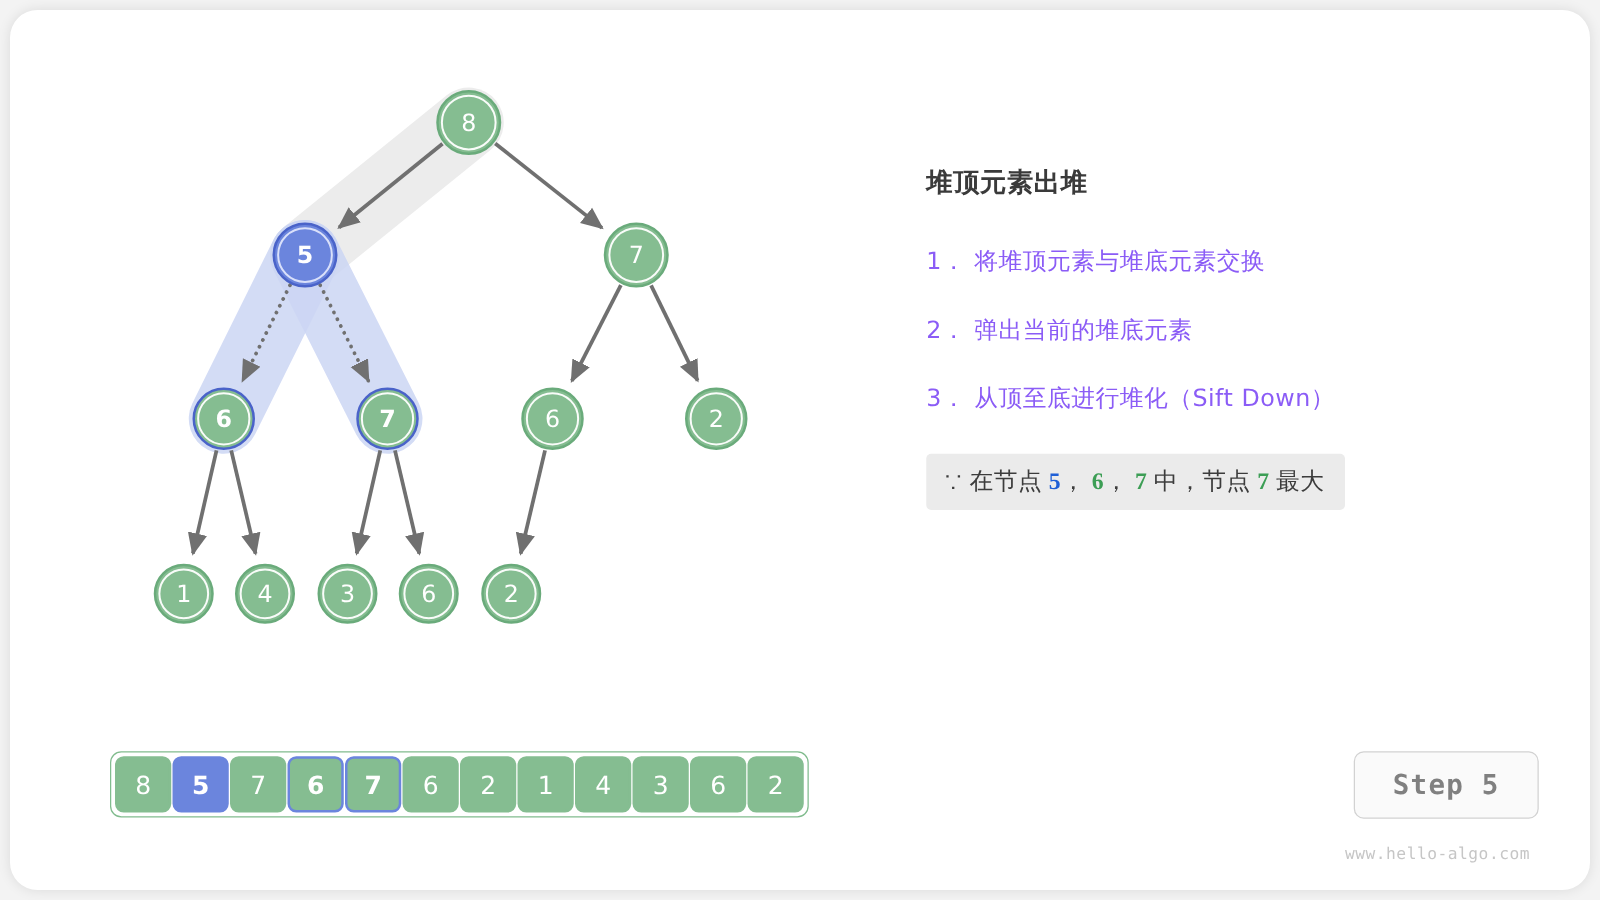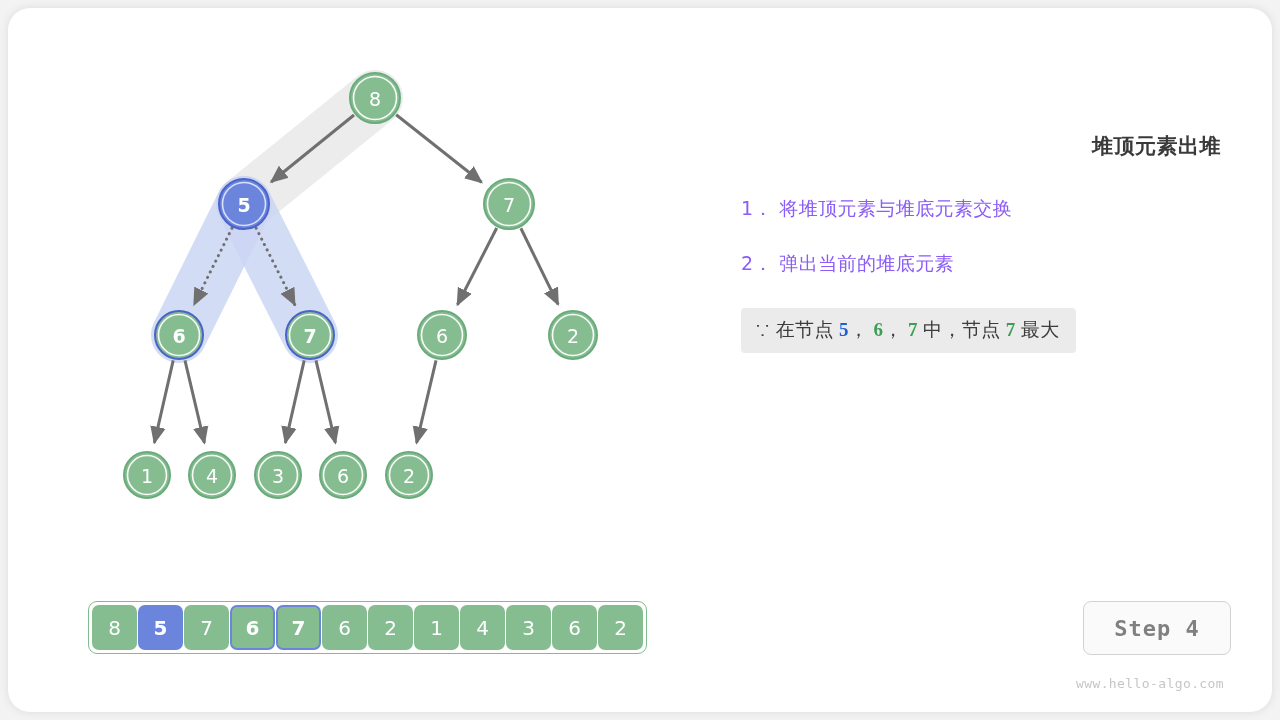--- a/index.html
+++ b/index.html
@@ -42,21 +42,20 @@
     top: 132px;
     width: 480px;
   }
   #panel-title {
     font-size: 21px;
     font-weight: bold;
     color: #3a3a3a;
     letter-spacing: 0.5px;
     margin: 0 0 36px 0;
     white-space: nowrap;
-    text-align: right;
   }
   .step-line {
     font-size: 19px;
     color: #8b5cf6;
     margin-bottom: 29px;
     white-space: nowrap;
     letter-spacing: 0.4px;
   }
   #conclusion {
     display: inline-block;
@@ -239,20 +238,21 @@
           <text x="409" y="475.5" text-anchor="middle" dominant-baseline="central" fill="#ffffff" font-size="19" font-weight="normal" font-family="&quot;DejaVu Sans&quot;,&quot;Liberation Sans&quot;,sans-serif">2</text>
         </g>
       </g>
   </svg>
 
   <div id="panel">
     <div id="panel-title">堆顶元素出堆</div>
 
     <div class="step-line">1． 将堆顶元素与堆底元素交换</div>
     <div class="step-line">2． 弹出当前的堆底元素</div>
+    <div class="step-line">3． 从顶至底进行堆化（Sift Down）</div>
 
     <div id="conclusion">
       <span>∵ 在节点 </span><span class="v-blue">5</span><span>， </span><span class="v-green">6</span><span>， </span><span class="v-green">7</span><span> 中，节点 </span><span class="v-green">7</span><span> 最大</span>
     </div>
   </div>
 
   <div id="array-wrap">
       <div class="cell">8</div>
       <div class="cell sel">5</div>
       <div class="cell">7</div>
@@ -260,15 +260,15 @@
       <div class="cell ring">7</div>
       <div class="cell">6</div>
       <div class="cell">2</div>
       <div class="cell">1</div>
       <div class="cell">4</div>
       <div class="cell">3</div>
       <div class="cell">6</div>
       <div class="cell">2</div>
     </div>
 
-  <div id="step-badge">Step 4</div>
+  <div id="step-badge">Step 5</div>
   <div id="watermark">www.hello-algo.com</div>
 </div>
 
 </body></html>

